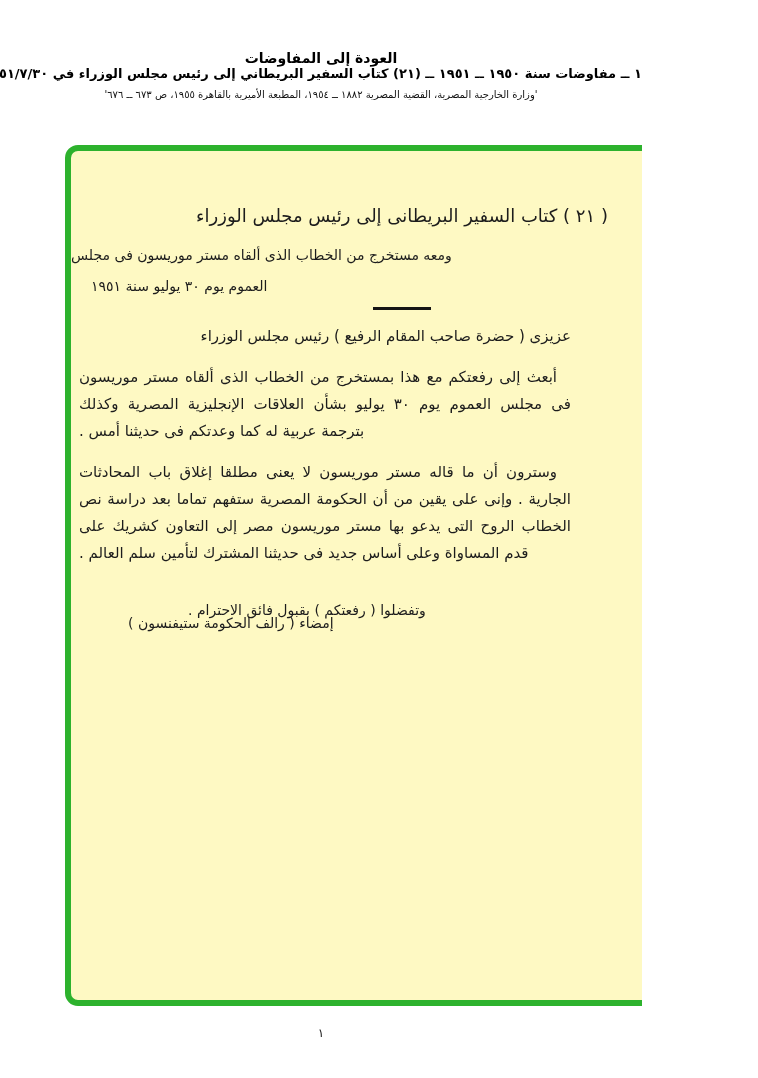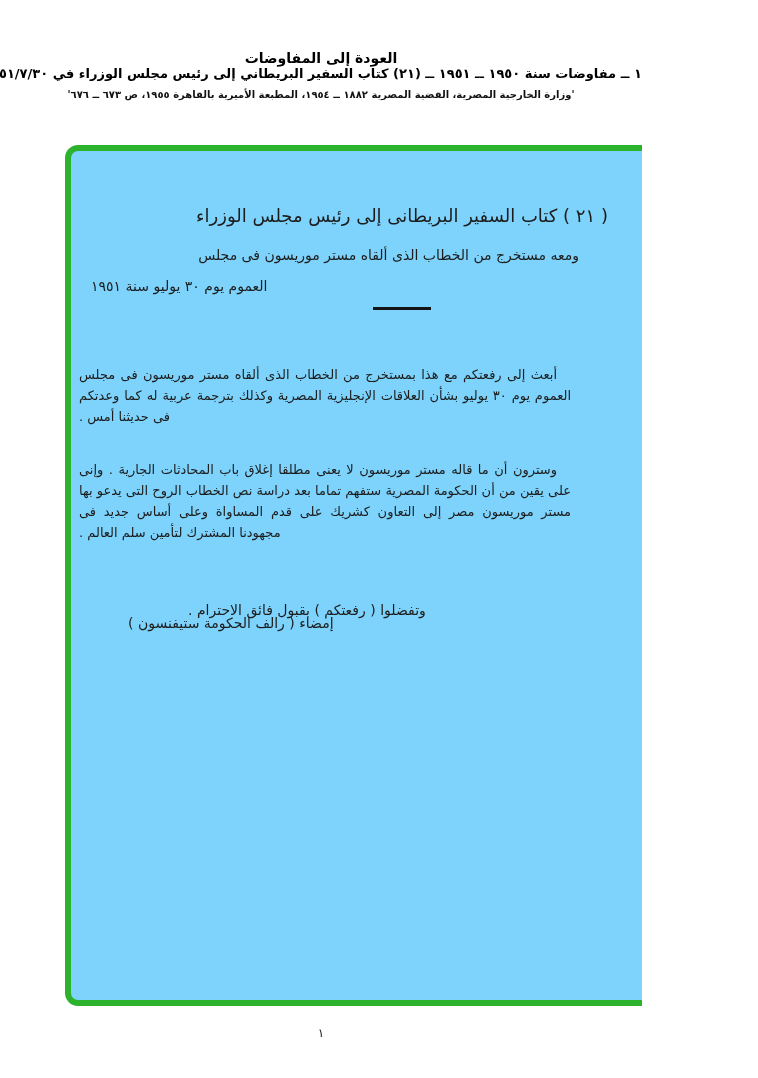--- a/index.html
+++ b/index.html
@@ -8,55 +8,55 @@
     width:642px;height:1078px;
     background:#ffffff;
     font-family:"DejaVu Sans", sans-serif;
     color:#000;
     overflow:hidden;
   }
   
   .header{position:absolute;top:50px;left:0;right:0;text-align:center;direction:rtl;}
   .h-title{font-size:14px;font-weight:bold;letter-spacing:0;}
   .h-entry{font-size:13px;font-weight:bold;white-space:nowrap;}
-  .h-source{margin-top:8px;font-size:10px;font-weight:bold;color:#111;}
+  .h-source{margin-top:8px;font-size:10px;font-weight:normal;color:#111;}
   
   .doc-frame{
     position:absolute;left:65px;top:145px;
     width:636px;height:861px;
     box-sizing:border-box;
     border:6px solid #2db22d;
     border-radius:13px;
-    background:#7dd3fc;
+    background:#fef9c3;
   }
   .doc-frame *{direction:rtl;}
   .scan-text{color:#1c1c1c;}
   .d-title{
     position:absolute;top:54px;left:38px;right:0;
     text-align:center;font-size:18px;
   }
   .d-sub1{
     position:absolute;top:96px;left:0;right:116px;
-    text-align:right;font-size:14px;
+    text-align:left;font-size:14px;
   }
   .d-sub2{
     position:absolute;top:127px;left:20px;right:0;
     text-align:left;font-size:14px;
   }
   .d-rule{
     position:absolute;top:156px;left:302px;
     width:58px;height:3px;background:#151515;
   }
   .d-salutation{
     position:absolute;top:176px;right:124px;
     font-size:15px;
   }
   .d-para{
     position:absolute;right:124px;left:8px;
-    font-size:13px;line-height:21px;
+    font-size:15px;line-height:27px;
     text-align:justify;text-align-last:left;
     text-indent:14px;
   }
   .d-para1{top:213px;}
   .d-para2{top:308px;}
   .d-closing{
     position:absolute;top:431px;left:117px;
     font-size:14px;white-space:nowrap;margin-top:20px;
   }
   .d-signature{
@@ -78,21 +78,22 @@
     <div class="h-title">العودة إلى المفاوضات</div>
     <div class="h-entry">١ ــ مفاوضات سنة ١٩٥٠ ــ ١٩٥١ ــ (٢١) كتاب السفير البريطاني إلى رئيس مجلس الوزراء في ١٩٥١/٧/٣٠</div>
     <div class="h-source">'وزارة الخارجية المصرية، القضية المصرية ١٨٨٢ ــ ١٩٥٤، المطبعة الأميرية بالقاهرة ١٩٥٥، ص ٦٧٣ ــ ٦٧٦'</div>
   </div>
 
   <div class="doc-frame">
     <div class="d-title scan-text">( ٢١ ) كتاب السفير البريطانى إلى رئيس مجلس الوزراء</div>
     <div class="d-sub1 scan-text">ومعه مستخرج من الخطاب الذى ألقاه مستر موريسون فى مجلس</div>
     <div class="d-sub2 scan-text">العموم يوم ٣٠ يوليو سنة ١٩٥١</div>
     <div class="d-rule"></div>
+    <div class="d-salutation scan-text">عزيزى ( حضرة صاحب المقام الرفيع ) رئيس مجلس الوزراء</div>
     <div class="d-para d-para1 scan-text">أبعث إلى رفعتكم مع هذا بمستخرج من الخطاب الذى ألقاه مستر موريسون فى مجلس العموم يوم ٣٠ يوليو بشأن العلاقات الإنجليزية المصرية وكذلك بترجمة عربية له كما وعدتكم فى حديثنا أمس .</div>
-    <div class="d-para d-para2 scan-text">وسترون أن ما قاله مستر موريسون لا يعنى مطلقا إغلاق باب المحادثات الجارية . وإنى على يقين من أن الحكومة المصرية ستفهم تماما بعد دراسة نص الخطاب الروح التى يدعو بها مستر موريسون مصر إلى التعاون كشريك على قدم المساواة وعلى أساس جديد فى مجهودنا المشترك لتأمين سلم العالم .</div>
+    <div class="d-para d-para2 scan-text">وسترون أن ما قاله مستر موريسون لا يعنى مطلقا إغلاق باب المحادثات الجارية . وإنى على يقين من أن الحكومة المصرية ستفهم تماما بعد دراسة نص الخطاب الروح التى يدعو بها مستر موريسون مصر إلى التعاون كشريك على قدم المساواة وعلى أساس جديد فى حديثنا المشترك لتأمين سلم العالم .</div>
     <div class="d-closing scan-text">وتفضلوا ( رفعتكم ) بقبول فائق الاحترام .</div>
     <div class="d-signature scan-text">إمضاء ( رالف الحكومة ستيفنسون )</div>
   </div>
 
   <div class="page-num">١</div>
 
 </div>
 
 </body></html>

